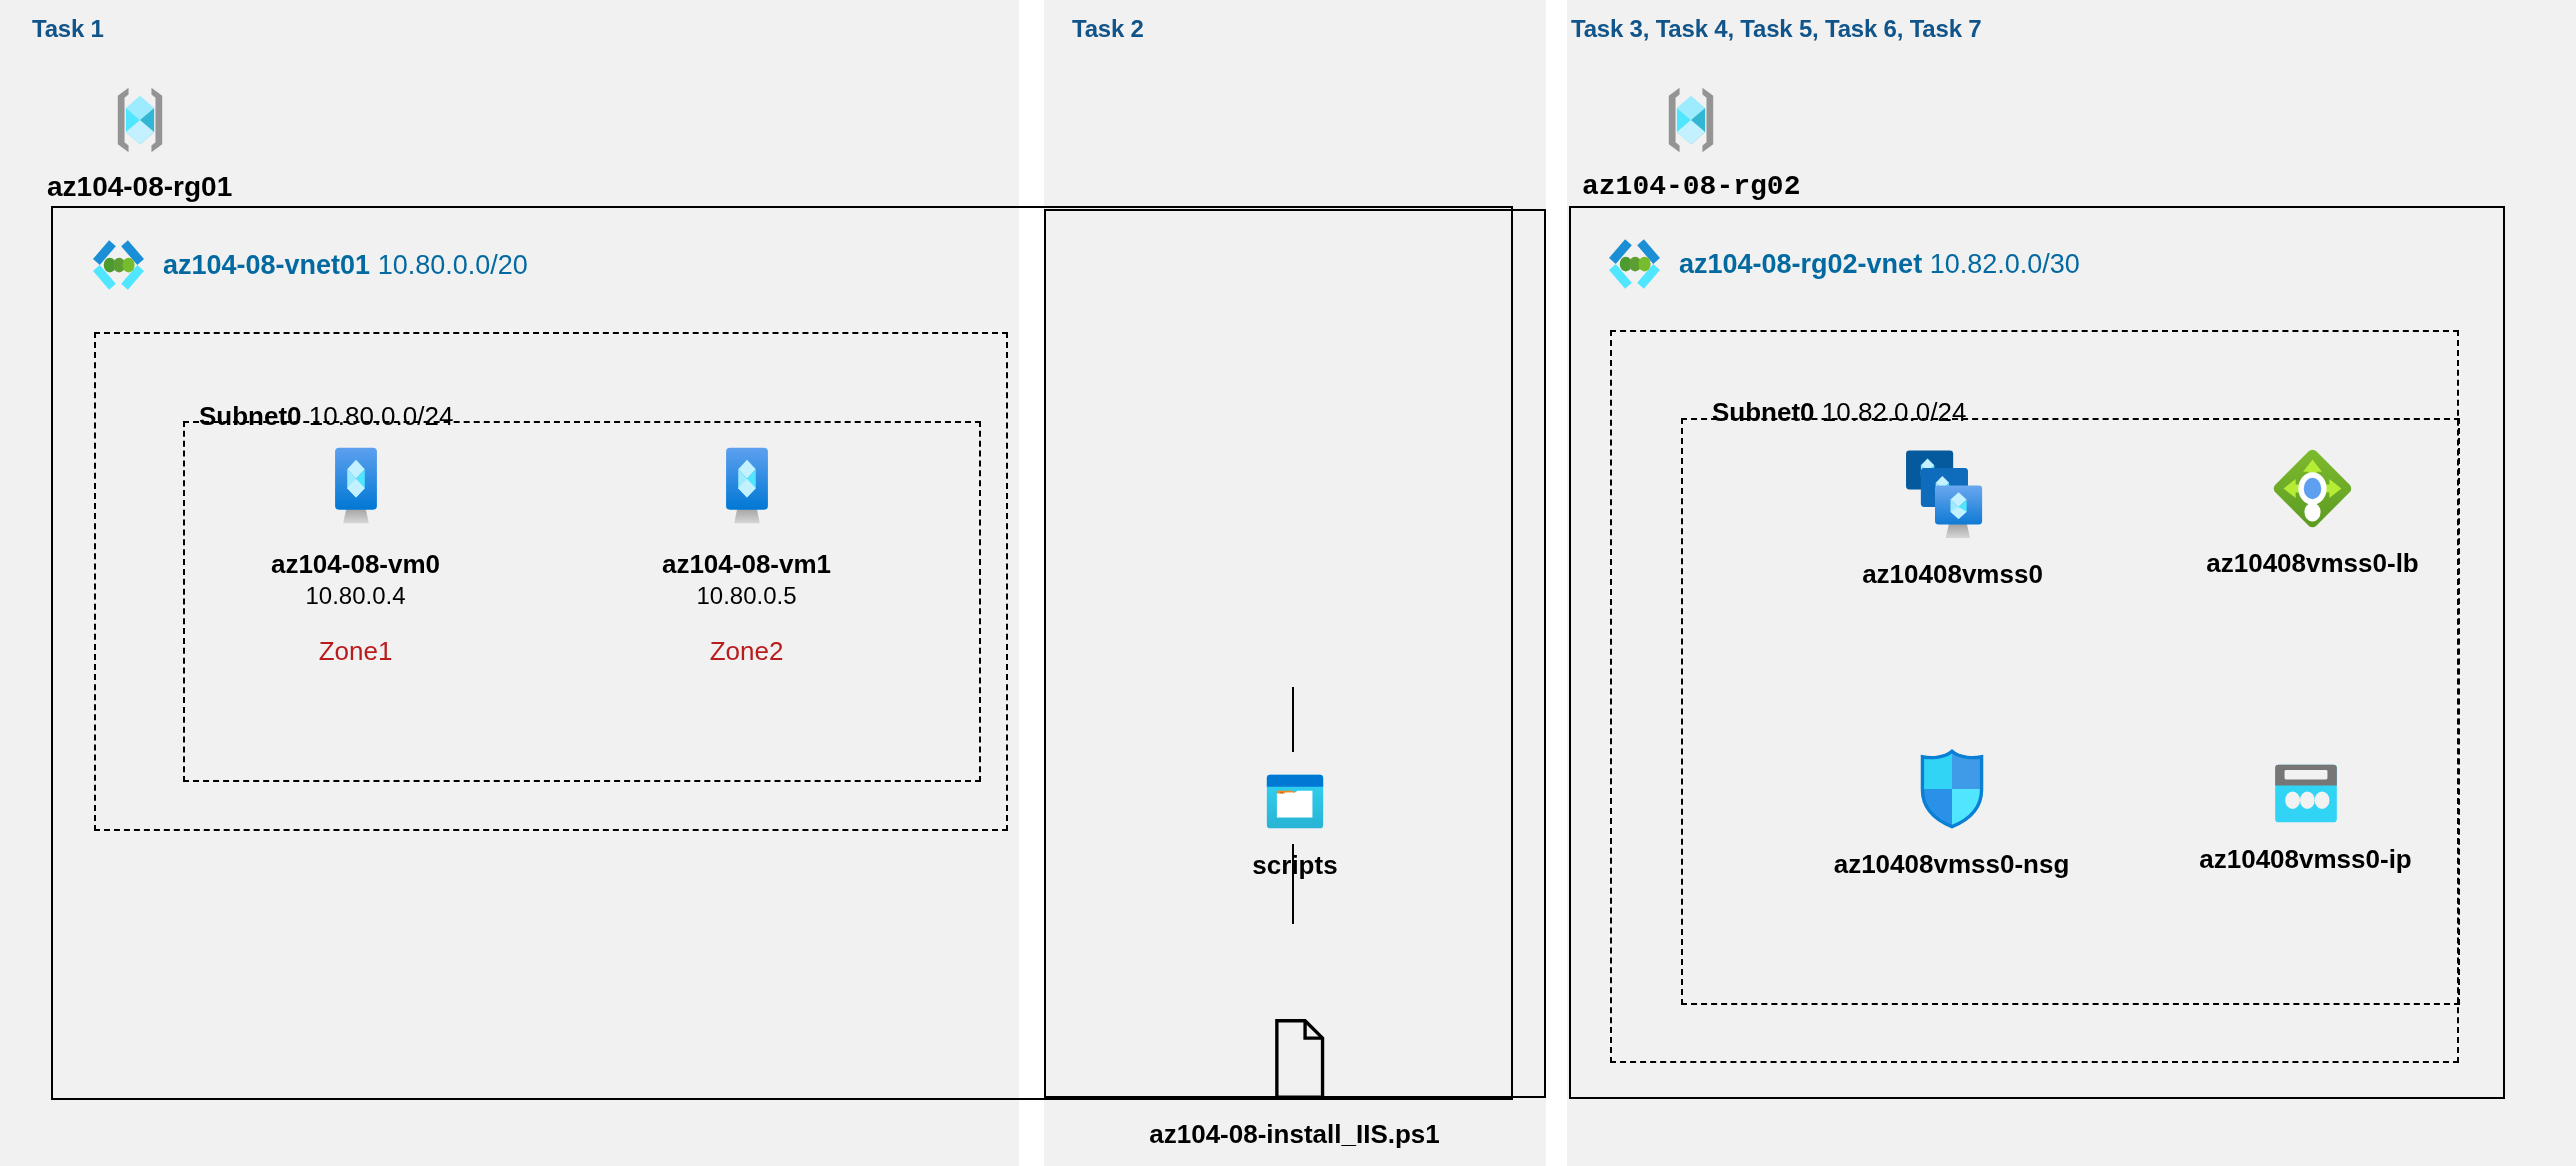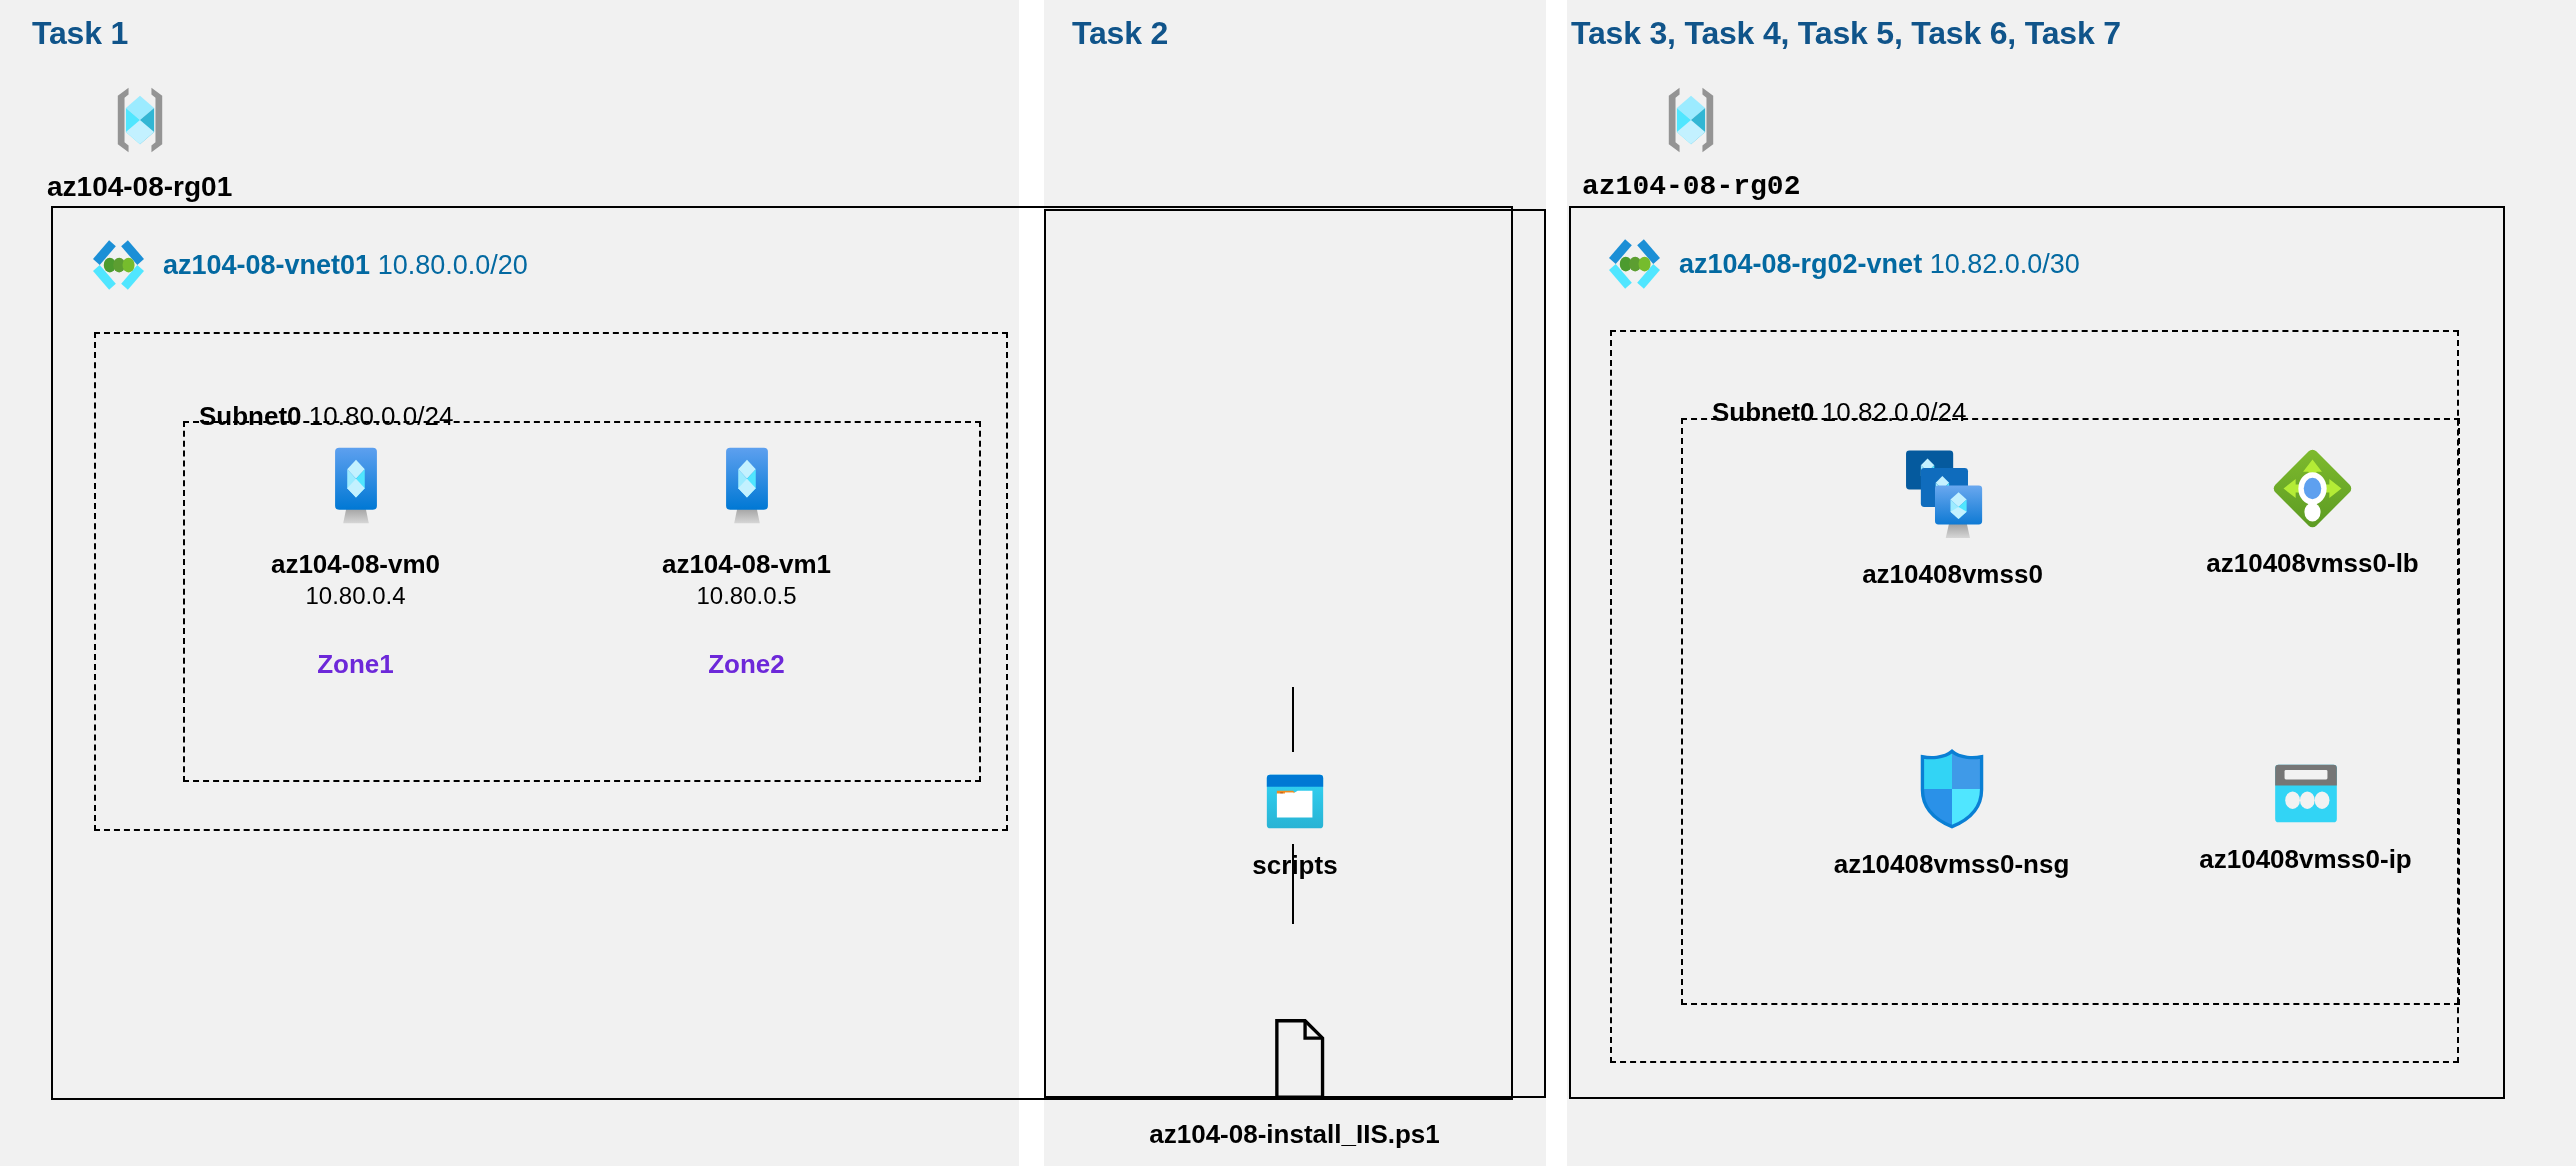--- a/index.html
+++ b/index.html
@@ -23,21 +23,21 @@
     background: #f1f1f1;
   }
   #panel-1 { left: 0px;    top: 0px; width: 1019px; height: 1166px; }
   #panel-2 { left: 1044px; top: 0px; width: 502px;  height: 1166px; }
   #panel-3 { left: 1567px; top: 0px; width: 1009px; height: 1166px; }
 
   
   .task-label {
     position: absolute;
     color: #10548a;
-    font-size: 32px;
+    font-size: 24px;
     font-weight: bold;
     letter-spacing: -0.2px;
     white-space: nowrap;
   }
   #task-label-1 { left: 32px;   top: 15px; }
   #task-label-2 { left: 1072px; top: 15px; }
   #task-label-3 { left: 1571px; top: 15px; }
 
   
   .rg-row {
@@ -126,24 +126,24 @@
   }
   .node .caption-sub {
     font-size: 24px;
     font-weight: normal;
     color: #000000;
     white-space: nowrap;
     line-height: 1.35;
   }
   .node .caption-zone {
     font-size: 26px;
-    font-weight: bold;
-    color: #6d28d9;
-    white-space: nowrap;
-    margin-top: 37px;
+    font-weight: normal;
+    color: #b91c1c;
+    white-space: nowrap;
+    margin-top: 24px;
   }
 
   
   #node-vm0        { left: 214px;  top: 445px;  width: 283px; }
   #node-vm1        { left: 605px;  top: 445px;  width: 283px; }
   #node-storage    { left: 1130px; top: 533px;  width: 330px; }
   #node-scripts    { left: 1214px; top: 772px; width: 162px; }
   #node-ps1        { left: 1180px; top: 1018px; width: 229px; }
   #node-vmss       { left: 1804px; top: 445px;  width: 297px; }
   #node-lb         { left: 2164px; top: 442px;  width: 297px; }

